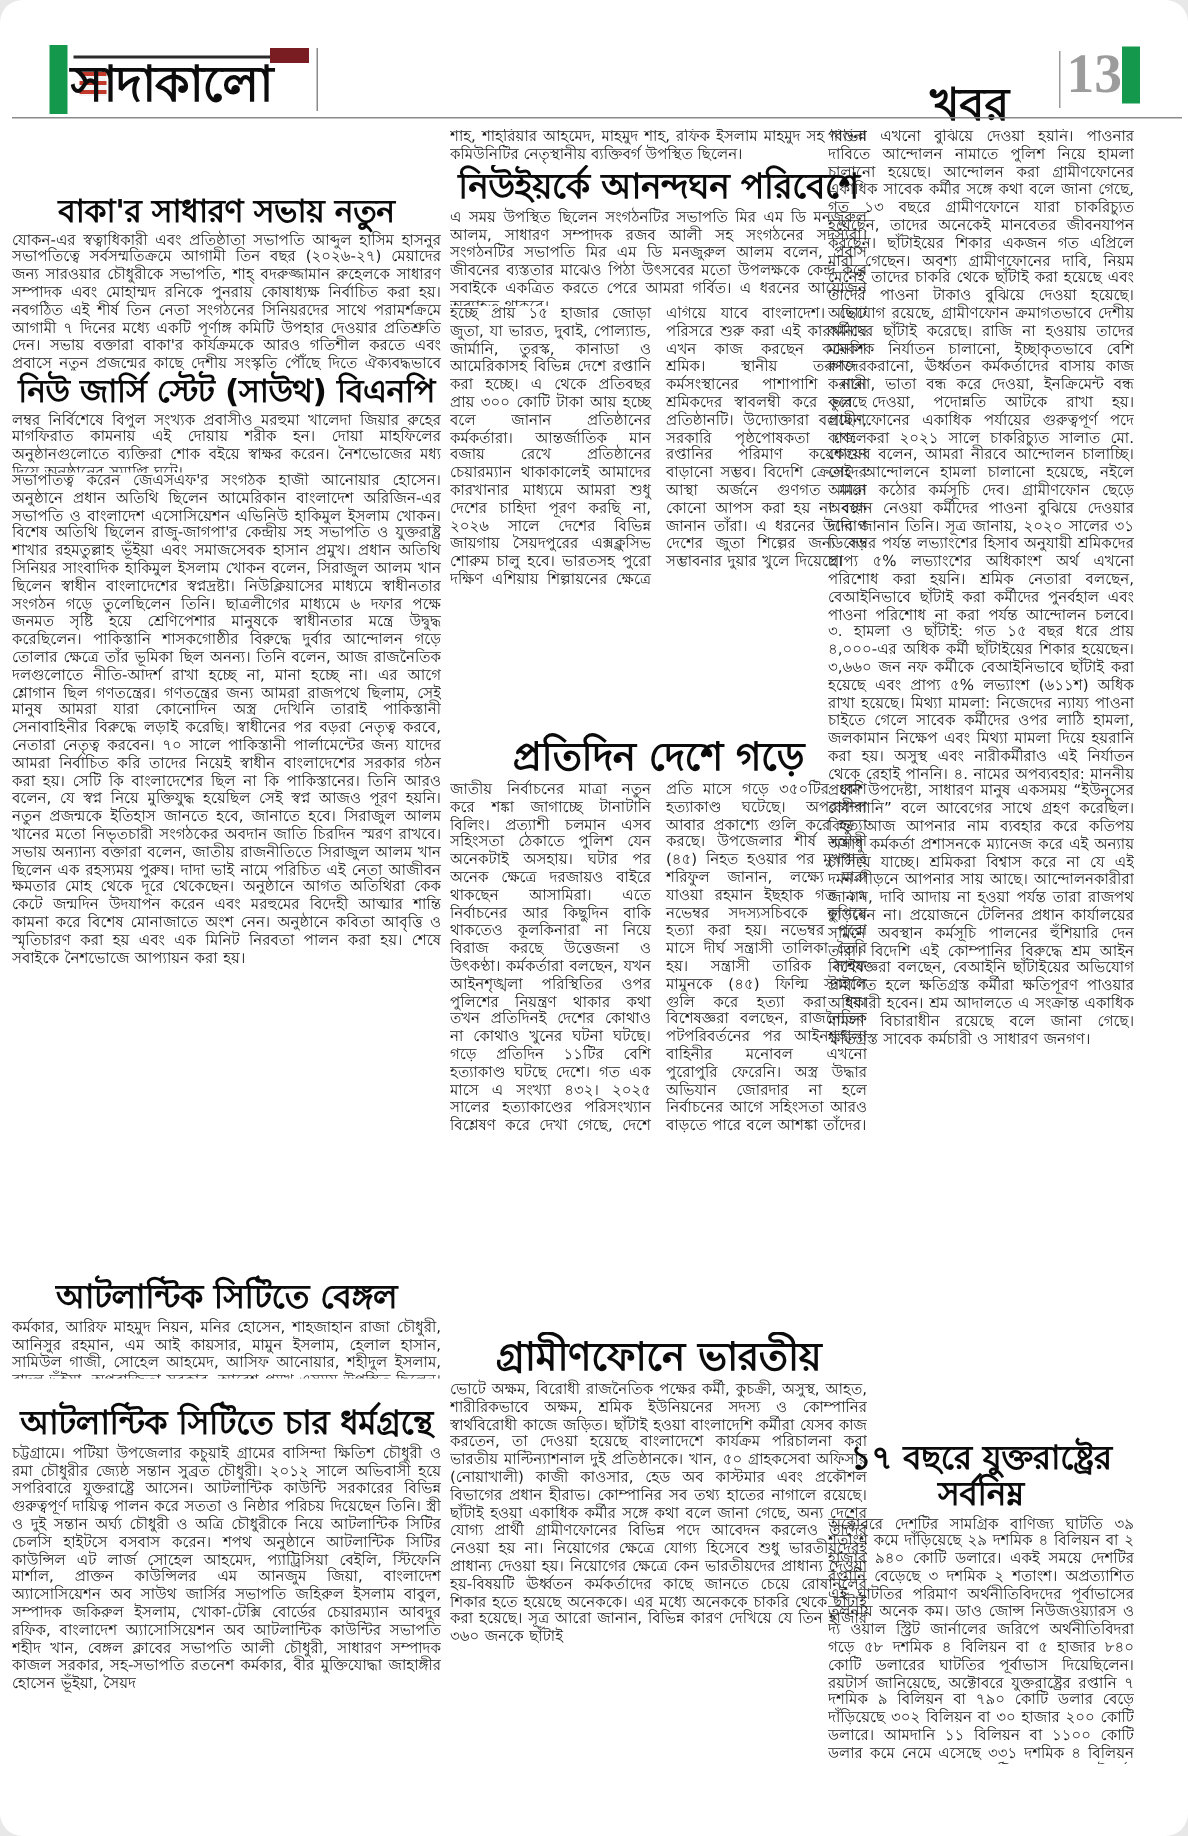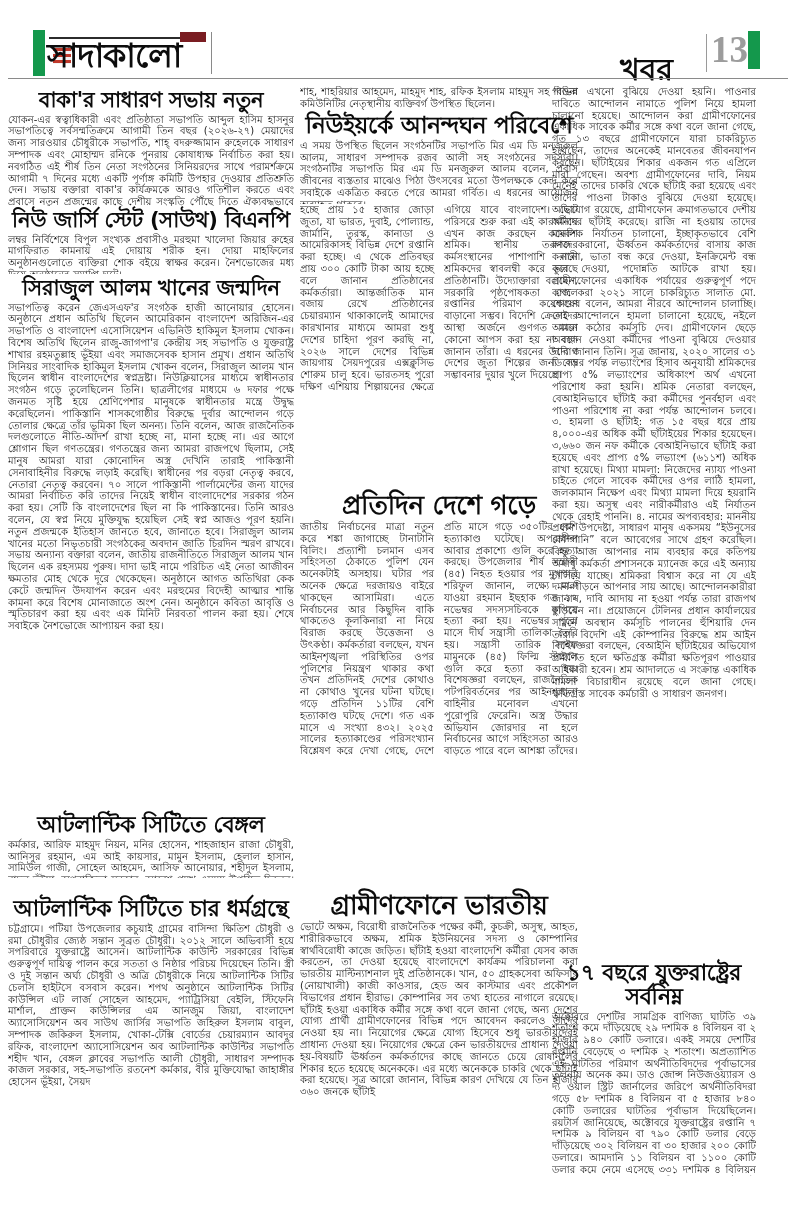--- a/index.html
+++ b/index.html
@@ -1,17 +1,17 @@
 <!DOCTYPE html>
 <html><head>
 <meta charset="utf-8">
 <style>
   html,body{margin:0;padding:0;background:#e8e8e8;}
   #page{position:relative;width:792px;height:1224px;background:#ffffff;overflow:hidden;
-        font-family:"DejaVu Sans","Liberation Sans",sans-serif;color:#151515;}
+        font-family:"DejaVu Sans","Liberation Sans",sans-serif;color:#151515;border-radius:15px;}
   
   #hdr{position:absolute;left:0;top:0;width:792px;height:80px;}
   #hdr-rule{position:absolute;left:8px;top:78px;width:780px;height:0;border-top:1px solid #8a8a8a;}
   #logo-green{position:absolute;left:33px;top:30px;width:12px;height:46px;background:#14984c;}
   #logo-topline{position:absolute;left:49px;top:37px;width:156px;height:2px;background:#2b2b2b;}
   #logo-redbox{position:absolute;left:180px;top:32px;width:26px;height:10px;background:#7a1d22;}
   #logo-flag{position:absolute;left:53px;top:48px;width:18px;height:16px;
      background:repeating-linear-gradient(180deg,#c0392b 0 3px,#f3f3f3 3px 6px);}
   #logo-text{position:absolute;left:47px;top:36px;width:160px;font-size:33px;font-weight:800;
      letter-spacing:-1px;color:#0c0c0c;line-height:40px;white-space:nowrap;}
@@ -30,21 +30,21 @@
   #blk-right {left:552px;width:204px;height:1090px;}
   .art{overflow:hidden;}
   .hl{font-weight:800;text-align:center;color:#0b0b0b;line-height:1.08;
       padding:3px 0 2px 0;letter-spacing:-0.3px;}
   .hl-21{font-size:21px;} .hl-23{font-size:23px;} .hl-26{font-size:26px;} .hl-22{font-size:22px;margin-top:16px;}
   .bd{font-size:10px;line-height:11.8px;text-align:justify;color:#1c1c1c;
       word-spacing:0.5px;}
   .bd.cols2{column-count:2;column-gap:10px;}
   .leadin{font-size:10px;line-height:11.8px;text-align:justify;color:#1c1c1c;}
   
-  #a-l1{height:120px;} #a-l2{height:68px;} #a-l3{height:520px;} #a-l4{height:84px;} #a-l5{height:278px;}
+  #a-l1{height:120px;margin-top:41px;} #a-l2{height:68px;} #a-l3{height:520px;} #a-l4{height:84px;} #a-l5{height:278px;}
   #m-lead{height:24px;overflow:hidden;}
   #a-m1{height:94px;} #a-m2{height:284px;} #a-m3{height:400px;} #a-m4{height:282px;}
   #r-top{height:856px;overflow:hidden;}
   #a-r1{height:234px;}
 </style>
 </head>
 <body>
 
 <div id="page">
 
@@ -67,21 +67,20 @@
   <div class="blk" id="blk-left">
     <div class="art" id="a-l1">
       <div class="hl hl-21">বাকা'র সাধারণ সভায় নতুন</div>
       <div class="bd">যোকন-এর স্বত্বাধিকারী এবং প্রতিষ্ঠাতা সভাপতি আব্দুল হাসিম হাসনুর সভাপতিত্বে সর্বসম্মতিক্রমে আগামী তিন বছর (২০২৬-২৭) মেয়াদের জন্য সারওয়ার চৌধুরীকে সভাপতি, শাহ্‌ বদরুজ্জামান রুহেলকে সাধারণ সম্পাদক এবং মোহাম্মদ রনিকে পুনরায় কোষাধ্যক্ষ নির্বাচিত করা হয়। নবগঠিত এই শীর্ষ তিন নেতা সংগঠনের সিনিয়রদের সাথে পরামর্শক্রমে আগামী ৭ দিনের মধ্যে একটি পূর্ণাঙ্গ কমিটি উপহার দেওয়ার প্রতিশ্রুতি দেন। সভায় বক্তারা বাকা'র কার্যক্রমকে আরও গতিশীল করতে এবং প্রবাসে নতুন প্রজন্মের কাছে দেশীয় সংস্কৃতি পৌঁছে দিতে ঐক্যবদ্ধভাবে কাজ করার প্রত্যয় ব্যক্ত করেন।</div>
     </div>
     <div class="art" id="a-l2">
       <div class="hl hl-21">নিউ জার্সি স্টেট (সাউথ) বিএনপি</div>
       <div class="bd">লম্বর নির্বিশেষে বিপুল সংখ্যক প্রবাসীও মরহুমা খালেদা জিয়ার রুহের মাগফিরাত কামনায় এই দোয়ায় শরীক হন। দোয়া মাহফিলের অনুষ্ঠানগুলোতে ব্যক্তিরা শোক বইয়ে স্বাক্ষর করেন। নৈশভোজের মধ্য দিয়ে অনুষ্ঠানের সমাপ্তি ঘটে।</div>
     </div>
     <div class="art" id="a-l3">
-      <div class="hl hl-21">সিরাজুল আলম খানের জন্মদিন</div>
       <div class="bd">সভাপতিত্ব করেন জেএসএফ'র সংগঠক হাজী আনোয়ার হোসেন। অনুষ্ঠানে প্রধান অতিথি ছিলেন আমেরিকান বাংলাদেশ অরিজিন-এর সভাপতি ও বাংলাদেশ এসোসিয়েশন এভিনিউ হাকিমুল ইসলাম খোকন। বিশেষ অতিথি ছিলেন রাজু-জাগপা'র কেন্দ্রীয় সহ সভাপতি ও যুক্তরাষ্ট্র শাখার রহমতুল্লাহ ভূঁইয়া এবং সমাজসেবক হাসান প্রমুখ। প্রধান অতিথি সিনিয়র সাংবাদিক হাকিমুল ইসলাম খোকন বলেন, সিরাজুল আলম খান ছিলেন স্বাধীন বাংলাদেশের স্বপ্নদ্রষ্টা। নিউক্লিয়াসের মাধ্যমে স্বাধীনতার সংগঠন গড়ে তুলেছিলেন তিনি। ছাত্রলীগের মাধ্যমে ৬ দফার পক্ষে জনমত সৃষ্টি হয়ে শ্রেণিপেশার মানুষকে স্বাধীনতার মন্ত্রে উদ্বুদ্ধ করেছিলেন। পাকিস্তানি শাসকগোষ্ঠীর বিরুদ্ধে দুর্বার আন্দোলন গড়ে তোলার ক্ষেত্রে তাঁর ভূমিকা ছিল অনন্য। তিনি বলেন, আজ রাজনৈতিক দলগুলোতে নীতি-আদর্শ রাখা হচ্ছে না, মানা হচ্ছে না। এর আগে শ্লোগান ছিল গণতন্ত্রের। গণতন্ত্রের জন্য আমরা রাজপথে ছিলাম, সেই মানুষ আমরা যারা কোনোদিন অস্ত্র দেখিনি তারাই পাকিস্তানী সেনাবাহিনীর বিরুদ্ধে লড়াই করেছি। স্বাধীনের পর বড়রা নেতৃত্ব করবে, নেতারা নেতৃত্ব করবেন। ৭০ সালে পাকিস্তানী পার্লামেন্টের জন্য যাদের আমরা নির্বাচিত করি তাদের নিয়েই স্বাধীন বাংলাদেশের সরকার গঠন করা হয়। সেটি কি বাংলাদেশের ছিল না কি পাকিস্তানের। তিনি আরও বলেন, যে স্বপ্ন নিয়ে মুক্তিযুদ্ধ হয়েছিল সেই স্বপ্ন আজও পূরণ হয়নি। নতুন প্রজন্মকে ইতিহাস জানতে হবে, জানাতে হবে। সিরাজুল আলম খানের মতো নিভৃতচারী সংগঠকের অবদান জাতি চিরদিন স্মরণ রাখবে। সভায় অন্যান্য বক্তারা বলেন, জাতীয় রাজনীতিতে সিরাজুল আলম খান ছিলেন এক রহস্যময় পুরুষ। দাদা ভাই নামে পরিচিত এই নেতা আজীবন ক্ষমতার মোহ থেকে দূরে থেকেছেন। অনুষ্ঠানে আগত অতিথিরা কেক কেটে জন্মদিন উদযাপন করেন এবং মরহুমের বিদেহী আত্মার শান্তি কামনা করে বিশেষ মোনাজাতে অংশ নেন। অনুষ্ঠানে কবিতা আবৃত্তি ও স্মৃতিচারণ করা হয় এবং এক মিনিট নিরবতা পালন করা হয়। শেষে সবাইকে নৈশভোজে আপ্যায়ন করা হয়।</div>
     </div>
     <div class="art" id="a-l4">
       <div class="hl hl-22">আটলান্টিক সিটিতে বেঙ্গল</div>
       <div class="bd">কর্মকার, আরিফ মাহমুদ নিয়ন, মনির হোসেন, শাহজাহান রাজা চৌধুরী, আনিসুর রহমান, এম আই কায়সার, মামুন ইসলাম, হেলাল হাসান, সামিউল গাজী, সোহেল আহমেদ, আসিফ আনোয়ার, শহীদুল ইসলাম, বাদল ভূঁইয়া, অপরাজিতা সরকার, আবেশ প্রমুখ এসময় উপস্থিত ছিলেন। বেঙ্গল ক্লাবের উদ্যোগে গৃহহীন ও দরিদ্রদের মাঝে বিনামূল্যে শীতবস্ত্র বিতরণ কমিউনিটিতে বেশ প্রশংসিত হয়েছে।</div>
     </div>
     <div class="art" id="a-l5">
       <div class="hl hl-22">আটলান্টিক সিটিতে চার ধর্মগ্রন্থে</div>
       <div class="bd">চট্টগ্রামে। পটিয়া উপজেলার কচুয়াই গ্রামের বাসিন্দা ক্ষিতিশ চৌধুরী ও রমা চৌধুরীর জ্যেষ্ঠ সন্তান সুব্রত চৌধুরী। ২০১২ সালে অভিবাসী হয়ে সপরিবারে যুক্তরাষ্ট্রে আসেন। আটলান্টিক কাউন্টি সরকারের বিভিন্ন গুরুত্বপূর্ণ দায়িত্ব পালন করে সততা ও নিষ্ঠার পরিচয় দিয়েছেন তিনি। স্ত্রী ও দুই সন্তান অর্ঘ্য চৌধুরী ও অত্রি চৌধুরীকে নিয়ে আটলান্টিক সিটির চেলসি হাইটসে বসবাস করেন। শপথ অনুষ্ঠানে আটলান্টিক সিটির কাউন্সিল এট লার্জ সোহেল আহমেদ, প্যাট্রিসিয়া বেইলি, স্টিফেনি মার্শাল, প্রাক্তন কাউন্সিলর এম আনজুম জিয়া, বাংলাদেশ অ্যাসোসিয়েশন অব সাউথ জার্সির সভাপতি জহিরুল ইসলাম বাবুল, সম্পাদক জকিরুল ইসলাম, খোকা-টেক্সি বোর্ডের চেয়ারম্যান আবদুর রফিক, বাংলাদেশ অ্যাসোসিয়েশন অব আটলান্টিক কাউন্টির সভাপতি শহীদ খান, বেঙ্গল ক্লাবের সভাপতি আলী চৌধুরী, সাধারণ সম্পাদক কাজল সরকার, সহ-সভাপতি রতনেশ কর্মকার, বীর মুক্তিযোদ্ধা জাহাঙ্গীর হোসেন ভূঁইয়া, সৈয়দ</div>
     </div>

